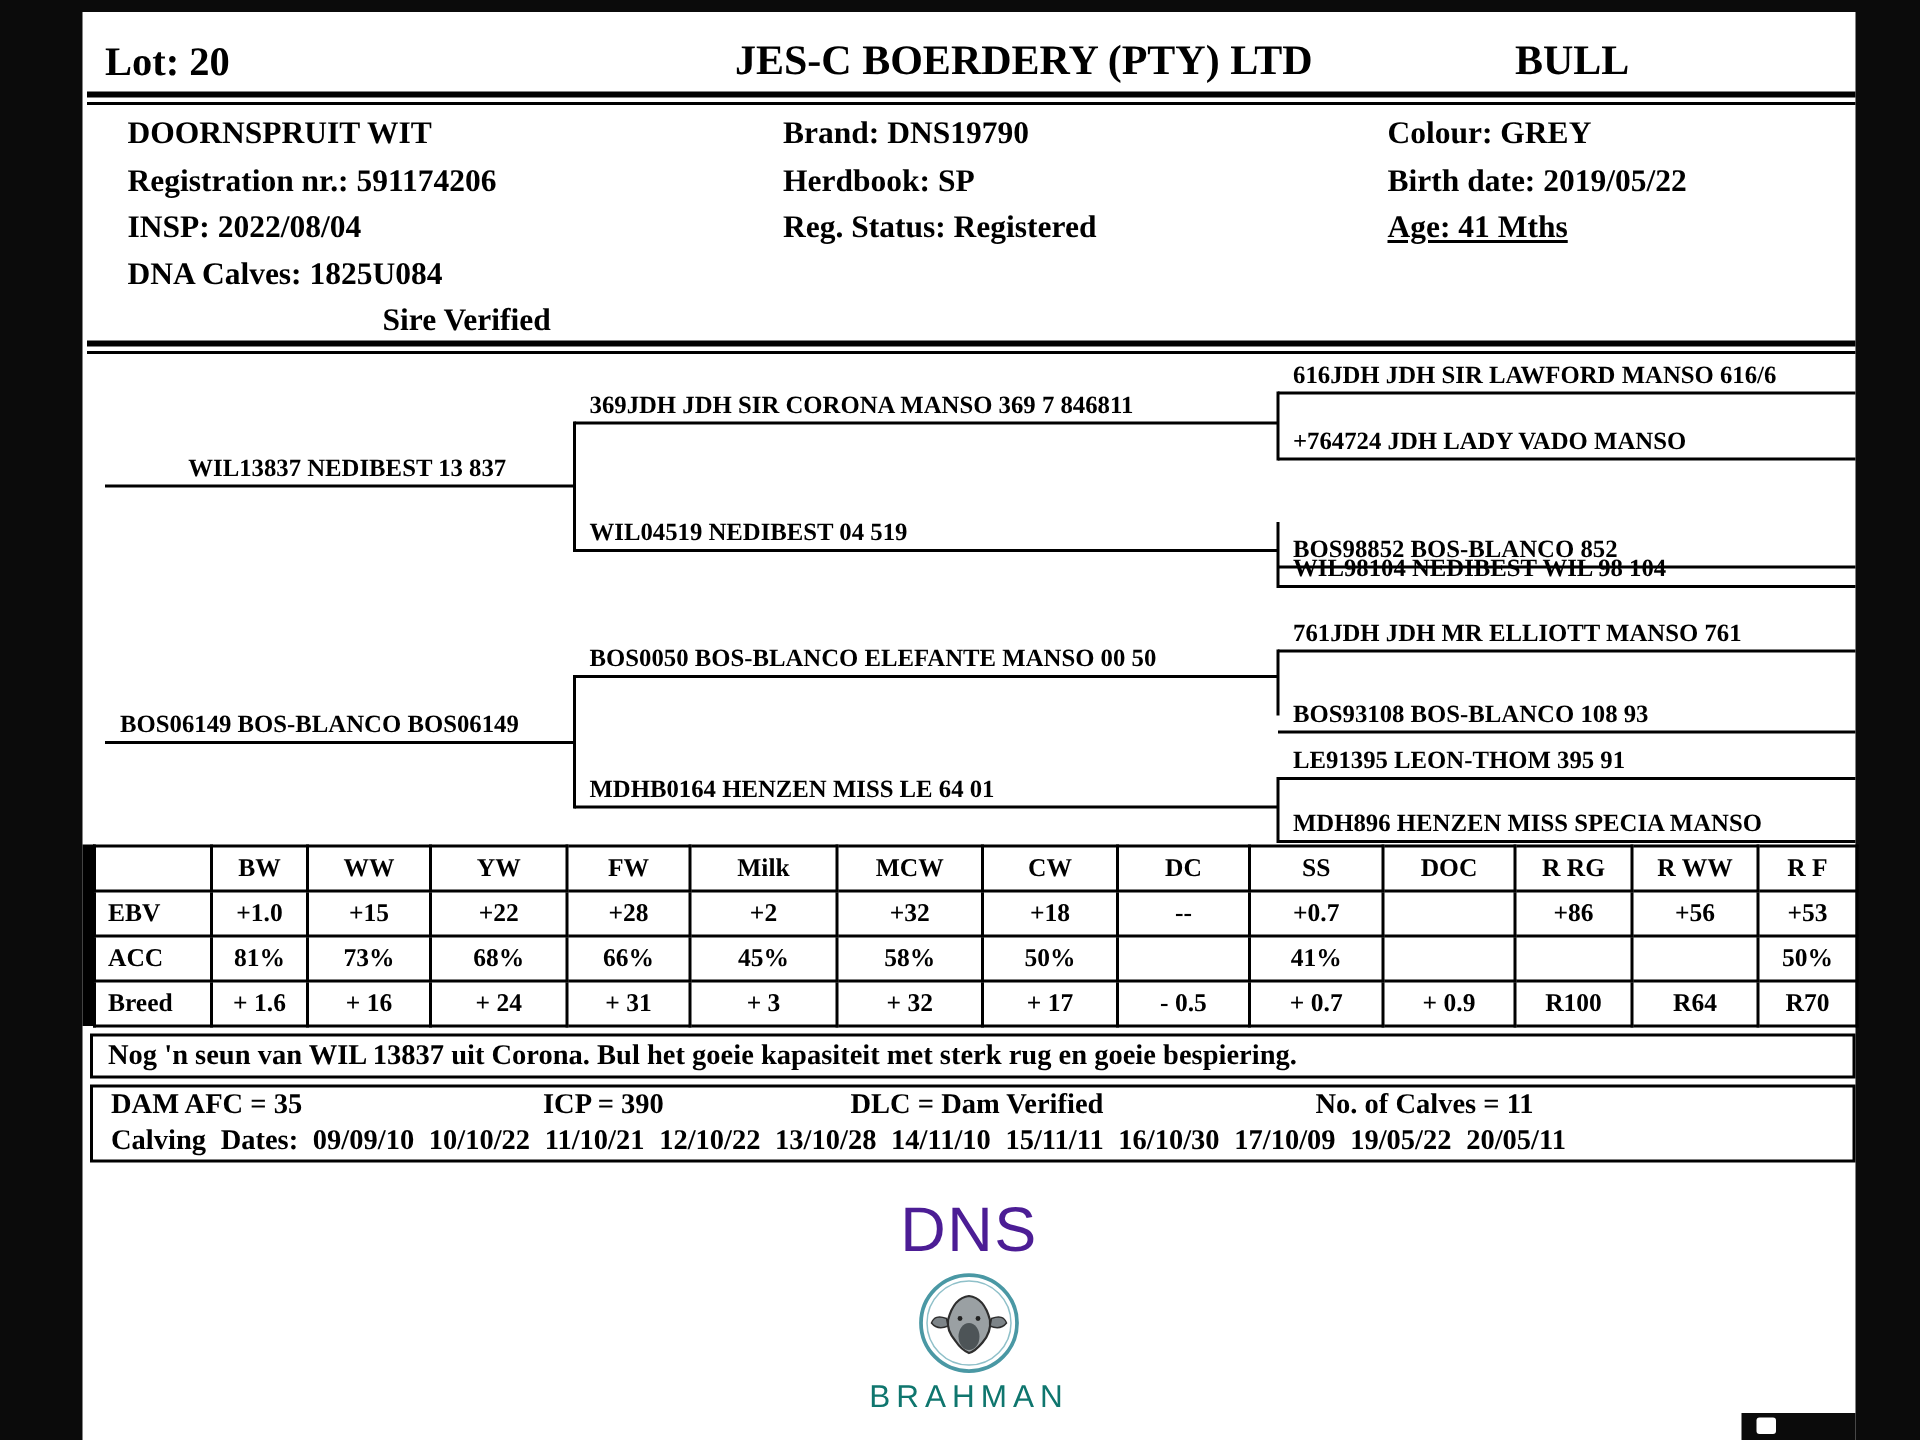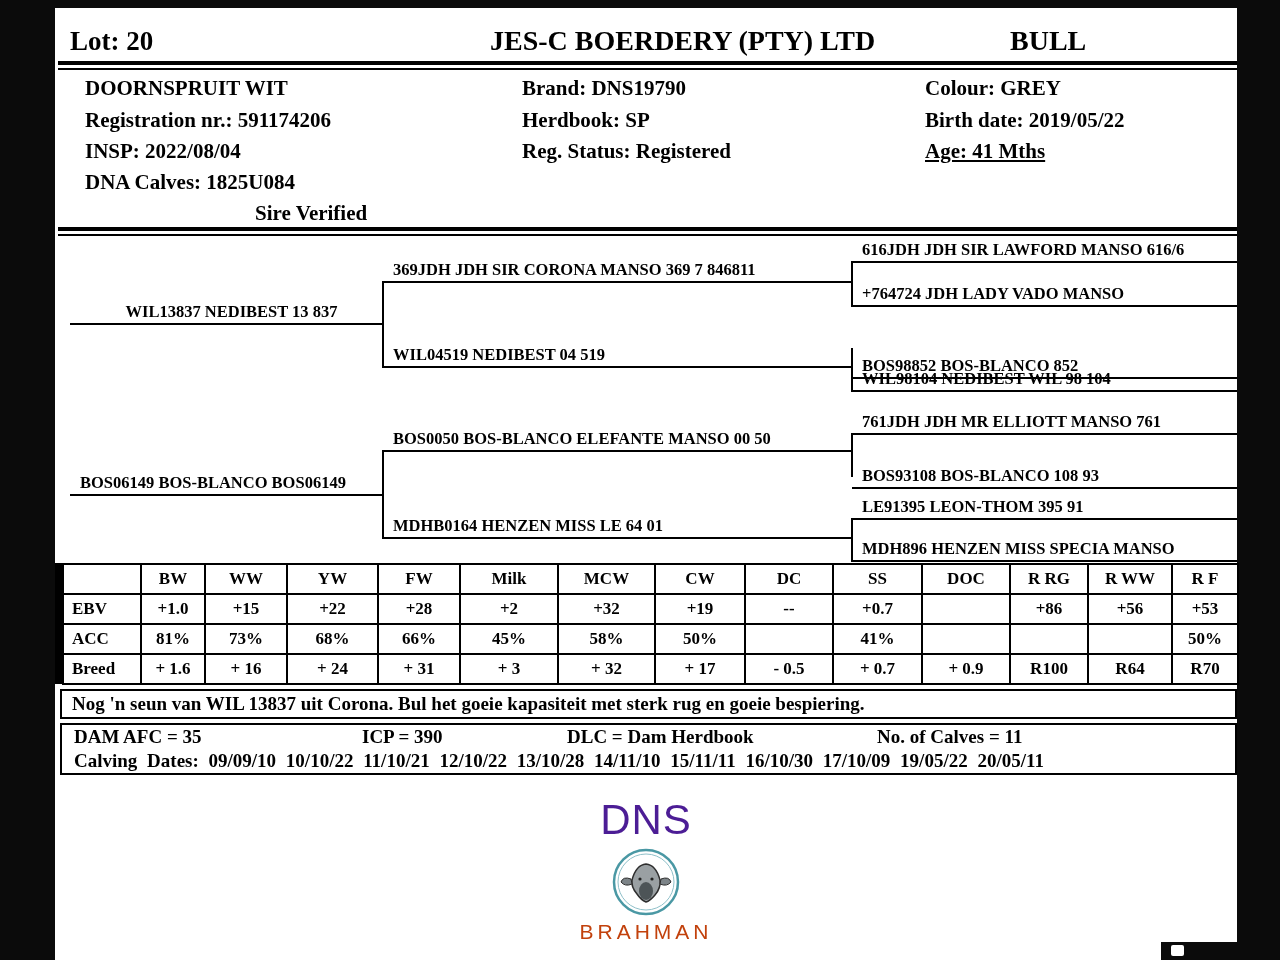--- a/index.html
+++ b/index.html
@@ -56,21 +56,21 @@
   .note-box { top:689px; height:30px; padding:2px 10px; }
   .dam-box { top:723px; height:52px; }
   .dam-box span { position:absolute; top:1px; }
   .calving { position:absolute; top:25px; left:12px; word-spacing:5px; }
 
   
   .logo-wrap { position:absolute; left:55px; top:798px; width:1182px; text-align:center;
                font-family:"Liberation Sans","DejaVu Sans",sans-serif; }
   .logo-dns { font-size:42px; font-weight:normal; letter-spacing:1px; color:#4c1d95; line-height:44px; }
   .logo-svg { display:block; margin:4px auto 2px auto; }
-  .logo-brahman { font-size:21px; letter-spacing:4px; color:#c2410c; line-height:24px; }
+  .logo-brahman { font-size:21px; letter-spacing:4px; color:#0f766e; line-height:24px; }
 
   .viewer-btn {
     position:absolute; right:43px; bottom:0; width:76px; height:18px; background:#0b0b0b;
     cursor:pointer;
   }
   .viewer-btn .glyph {
     position:absolute; left:10px; top:3px; width:13px; height:11px;
     background:#fff; border-radius:2px;
   }
 </style>
@@ -165,21 +165,21 @@
     <th>R F</th>
   </tr>
   <tr>
     <td class="lbl">EBV</td>
     <td>+1.0</td>
     <td>+15</td>
     <td>+22</td>
     <td>+28</td>
     <td>+2</td>
     <td>+32</td>
-    <td>+19</td>
+    <td>+18</td>
     <td>--</td>
     <td>+0.7</td>
     <td></td>
     <td>+86</td>
     <td>+56</td>
     <td>+53</td>
   </tr>
   <tr>
     <td class="lbl">ACC</td>
     <td>81%</td>
@@ -213,21 +213,21 @@
     <td>R70</td>
   </tr>
 </tbody>
   </table>
 
 <div class="boxrow note-box">Nog 'n seun van WIL 13837 uit Corona. Bul het goeie kapasiteit met sterk rug en goeie bespiering.</div>
 
 <div class="boxrow dam-box">
   <span style="left:12px;">DAM AFC = 35</span>
   <span style="left:300px;">ICP = 390</span>
-  <span style="left:505px;">DLC = Dam Herdbook</span>
+  <span style="left:505px;">DLC = Dam Verified</span>
   <span style="left:815px;">No. of Calves = 11</span>
   <div class="calving">Calving Dates: 09/09/10  10/10/22  11/10/21  12/10/22  13/10/28  14/11/10  15/11/11  16/10/30  17/10/09  19/05/22  20/05/11</div>
 </div>
 
 <div class="logo-wrap">
   <div class="logo-dns">DNS</div>
   <svg class="logo-svg" width="72" height="72" viewBox="0 0 72 72">
     <circle cx="36" cy="36" r="32" fill="none" stroke-width="2.5" stroke="#4a98a4"></circle>
     <circle cx="36" cy="36" r="28" fill="none" stroke="#8fc0c9" stroke-width="1"></circle>
     <path d="M22 34 Q26 19 36 18 Q46 19 50 34 Q51 42 45 49 Q40 55 36 56 Q31 54 27 48 Q21 41 22 34 Z" fill="#9aa0a3" stroke="#2e2e2e" stroke-width="1.5"></path>

